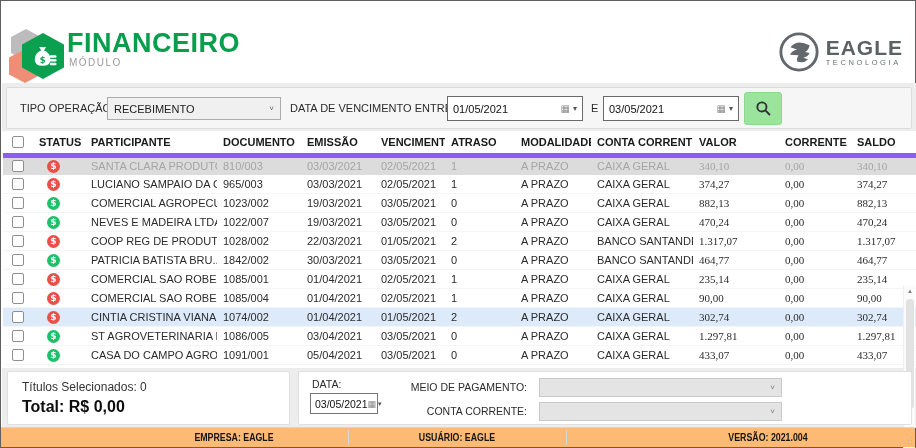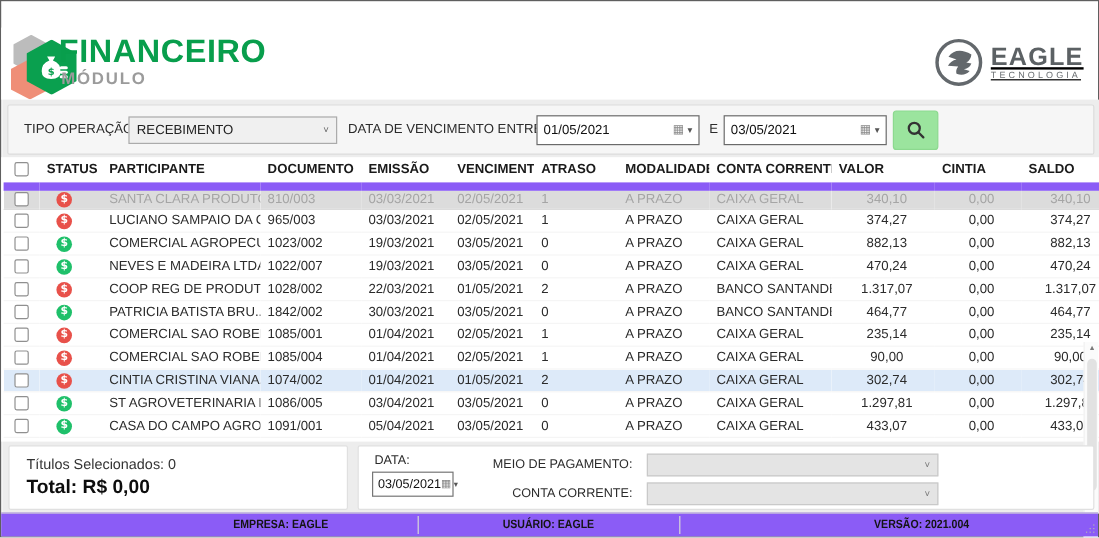--- a/index.html
+++ b/index.html
@@ -15,51 +15,51 @@
   .win-controls { margin-left:auto; display:flex; height:22px; }
   .win-btn { width:44px; height:22px; display:flex; align-items:center; justify-content:center; font-size:12px; color:#333; cursor:default; }
 
   
   .header { position:absolute; left:0; top:22px; width:100%; height:60px; background:#fff; }
   .hex-cluster { position:absolute; left:8px; top:4px; width:60px; height:52px; }
   .hex { position:absolute; clip-path:polygon(50% 0,100% 25%,100% 75%,50% 100%,0 75%,0 25%); }
   .hex-gray { left:2px; top:2px; width:30px; height:32px; background:#bcbcbc; }
   .hex-salmon { left:0; top:22px; width:32px; height:34px; background:#ef8e77; }
   .hex-green { left:13px; top:6px; width:42px; height:46px; background:#0aa04f; display:flex; align-items:center; justify-content:center; }
-  .brand-text { position:absolute; left:48px; top:6px; }
+  .brand-text { position:absolute; left:66px; top:6px; }
   .brand-title { font-size:27px; font-weight:bold; color:#089e4c; letter-spacing:0.5px; line-height:28px; }
-  .brand-sub { font-size:14px; font-weight:bold; color:#9b9b9b; letter-spacing:1.5px; margin-left:2px; }
+  .brand-sub { font-size:10px; font-weight:normal; color:#9b9b9b; letter-spacing:1.5px; margin-left:2px; }
   .eagle-logo { position:absolute; right:12px; top:8px; display:flex; align-items:center; }
-  .eagle-text { margin-left:6px;text-decoration:underline; }
+  .eagle-text { margin-left:6px; }
   .eagle-name { font-size:21px; font-weight:bold; color:#5c6164; letter-spacing:1px; line-height:20px; }
   .eagle-sub { font-size:7.5px; color:#6a6f72; letter-spacing:2.6px; }
 
   
   .main-bg { position:absolute; left:1px; top:82px; width:914px; height:345px; background:#ededed; }
 
   
   .filter-panel { position:absolute; left:5px; top:86px; width:906px; height:42px; background:#f6f6f6; border:1px solid #dcdcdc; border-radius:2px; }
   .flabel { position:absolute; font-size:11px; color:#2b2b2b; white-space:nowrap; }
   .combo { position:absolute; background:#f0f0f0; border:1px solid #ababab; display:flex; align-items:center; font-size:11px; color:#222; padding:0 6px; }
   .combo .chev { margin-left:auto; font-size:8px; color:#666; }
   .datebox { position:absolute; background:#fff; border:1px solid #6a6a6a; display:flex; align-items:center; font-size:11px; color:#111; padding:0 5px; }
   .datebox .cal { margin-left:auto; font-size:10px; color:#8a8a8a; }
   .datebox .drop { font-size:8px; color:#555; margin-left:3px; }
   .search-btn { position:absolute; left:737px; top:4px; width:38px; height:33px; background:#9be49e; border:1px solid #8cd98f; border-radius:3px; display:flex; align-items:center; justify-content:center; cursor:pointer; }
 
   
   .grid-area { position:absolute; left:0; top:130px; width:916px; height:237px; background:#fff; }
   table.grid { border-collapse:collapse; table-layout:fixed; width:904px; margin-left:2px; }
-  table.grid th { height:24px; font-size:11px; font-weight:bold; color:#1a1a1a; text-align:left; padding:0 0 0 6px; border-bottom:7px solid #8b5cf6; white-space:nowrap; overflow:hidden;margin-left:25px; }
+  table.grid th { height:24px; font-size:11px; font-weight:bold; color:#1a1a1a; text-align:left; padding:0 0 0 6px; border-bottom:5px solid #8b5cf6; white-space:nowrap; overflow:hidden;margin-left:25px; }
   table.grid td { height:19px; font-size:11px; color:#2b2b2b; padding:0 0 0 6px; white-space:nowrap; overflow:hidden; border-bottom:1px solid #f5f5f5; }
   .c-check { width:30px; } .c-status { width:52px; }
   .c-part { width:132px; } .c-doc { width:84px; } .c-emi { width:74px; } .c-ven { width:70px; }
   .c-atr { width:70px; } .c-mod { width:76px; } .c-cc { width:102px; }
   .c-val { width:86px; } .c-qui { width:72px; } .c-sal { width:76px; }
-  td.num, th.num { text-align:center; padding-right:8px; }
+  td.num, th.num { text-align:left; padding-right:8px;font-family:Liberation Serif, serif; }
   tr.muted { background:#dcdcdc; }
   tr.muted td { color:#a5a5a5; border-bottom-color:#dcdcdc; }
   tr.highlight { background:#ddeaf9; }
   .checkbox { display:inline-block; width:12px; height:12px; background:#fff; border:1px solid #8f8f8f; border-radius:2px; vertical-align:middle; margin-left:3px; }
   .status-icon { display:inline-block; width:13px; height:13px; border-radius:50%; color:#fff; font-size:9px; font-weight:bold; text-align:center; line-height:13px; margin-left:8px; font-family:"DejaVu Sans",sans-serif; }
   .status-icon.red { background:#e8514a; }
   .status-icon.green { background:#1fc06a; }
 
   
   .vscroll { position:absolute; right:2px; top:154px; width:12px; height:210px; background:#fbfbfb; border-left:1px solid #f0f0f0; }
@@ -71,21 +71,21 @@
   .sel-panel { position:absolute; left:6px; top:370px; width:283px; height:54px; background:#fff; border:1px solid #e0e0e0; border-radius:2px; }
   .sel-line1 { position:absolute; left:14px; top:8px; font-size:12px; color:#333; }
   .sel-line2 { position:absolute; left:14px; top:26px; font-size:16px; font-weight:bold; color:#0d0d0d; }
   .pay-panel { position:absolute; left:297px; top:370px; width:614px; height:54px; background:#fff; border:1px solid #e0e0e0; border-radius:2px; }
   .plabel { position:absolute; font-size:10.5px; color:#2b2b2b; white-space:nowrap; }
   .pay-date { position:absolute; left:11px; top:21px; width:68px; height:21px; background:#fff; border:1px solid #767676; display:flex; align-items:center; font-size:10.5px; color:#111; padding:0 4px; }
   .pay-select { position:absolute; background:#e4e4e4; border:1px solid #c9c9c9; height:19px; width:243px; display:flex; align-items:center; }
   .pay-select .chev { margin-left:auto; font-size:8px; color:#777; padding-right:6px; }
 
   
-  .statusbar { position:absolute; left:0; bottom:0; width:100%; height:20px; background:#8b5cf6; border-top:1px solid #d5d5d5; }
+  .statusbar { position:absolute; left:0; bottom:0; width:100%; height:20px; background:#fdba74; border-top:1px solid #d5d5d5; }
   .sb-label { position:absolute; top:4px; transform:translateX(-50%) scaleX(0.88); font-size:10px; font-weight:bold; color:#141414; white-space:nowrap; }
   .sb-div { position:absolute; top:2px; bottom:2px; width:1px; background:#d8d8d8; }
   .grip { position:absolute; right:3px; bottom:3px; width:1px; height:1px; background:#b5b5b5; box-shadow:-3px 0 #b5b5b5,-6px 0 #b5b5b5,0 -3px #b5b5b5,-3px -3px #b5b5b5,0 -6px #b5b5b5; }
 </style>
 </head>
 <body>
 
 <div class="window">
 
 
@@ -168,21 +168,21 @@
           <th><span class="checkbox"></span></th>
           <th>STATUS</th>
           <th>PARTICIPANTE</th>
           <th>DOCUMENTO</th>
           <th>EMISSÃO</th>
           <th>VENCIMENTO</th>
           <th>ATRASO</th>
           <th>MODALIDADE</th>
           <th>CONTA CORRENTE</th>
           <th>VALOR</th>
-          <th>CINTIA</th>
+          <th>CORRENTE</th>
           <th>SALDO</th>
         </tr>
       </thead>
       <tbody>
           <tr class="muted">
             <td><span class="checkbox"></span></td>
             <td><span class="status-icon red">$</span></td>
             <td>SANTA CLARA PRODUTO...</td>
             <td>810/003</td>
             <td>03/03/2021</td>

